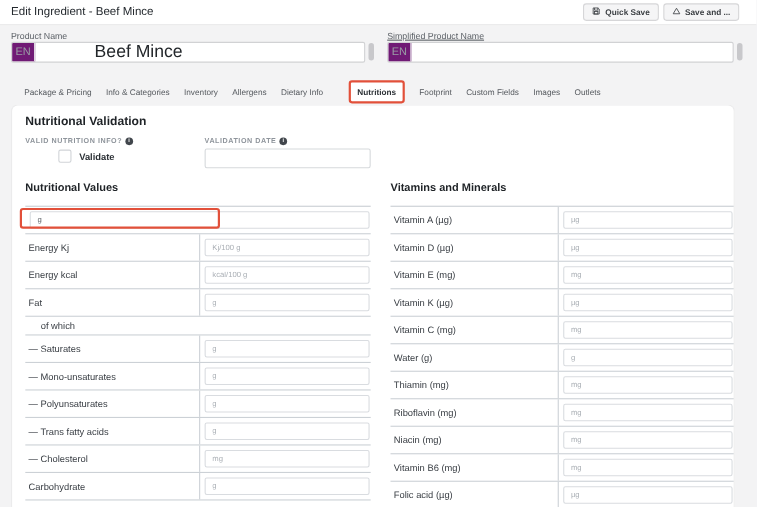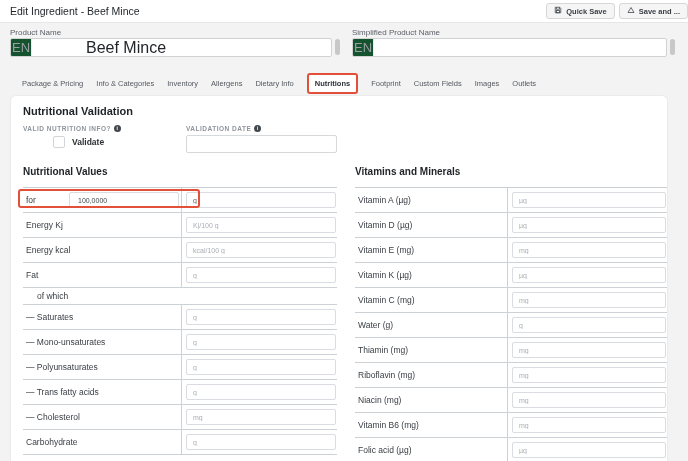--- a/index.html
+++ b/index.html
@@ -3,39 +3,39 @@
 <meta charset="utf-8">
 <style>
   html,body{margin:0;padding:0;background:#f3f3f4;}
   .screen{position:relative;width:688px;height:461px;background:#f3f3f4;overflow:hidden;
           font-family:"Liberation Sans",sans-serif;-webkit-font-smoothing:antialiased;}
 
   
   .header{position:absolute;top:0;left:0;right:0;height:22px;background:#fff;
           border-bottom:1px solid #e7e7e8;display:flex;align-items:center;z-index:3;}
   .header-title{margin-left:10px;font-size:10.5px;font-weight:400;color:#24292e;}
-  .header-buttons{margin-left:auto;margin-right:0;display:flex;gap:4px;}
+  .header-buttons{margin-left:auto;margin-right:16px;display:flex;gap:4px;}
   .btn{display:flex;align-items:center;gap:4px;height:16px;padding:0 7px;background:#f5f5f6;
        border:1px solid #d6d6d8;border-radius:3px;font-size:7.5px;font-weight:700;color:#3a3e42;cursor:pointer;}
 
   
   .field-label{position:absolute;font-size:8px;color:#5c6167;}
   .input-group{position:absolute;display:flex;background:#fff;border:1px solid #d1d2d4;
                border-radius:2px;box-sizing:border-box;height:19px;overflow:hidden;}
-  .lang{width:20px;display:flex;align-items:center;justify-content:center;font-size:13px;
-        color:#9aa0a6;border-right:1px solid #ececee;background:#14532d;flex:none;}
+  .lang{width:20px;display:flex;align-items:center;justify-content:center;font-size:10px;
+        color:#9aa0a6;border-right:1px solid #ececee;background:#701a75;flex:none;}
   .tinput{flex:1;border:none;outline:none;font-size:16px;color:#22262a;padding:0 6px;
           background:transparent;min-width:0;font-family:inherit;margin-left:48px;}
   .handle{position:absolute;width:5px;height:16px;border-radius:3px;background:#c8c8cb;}
 
   
   .tabs{position:absolute;left:22px;top:71px;height:24px;display:flex;align-items:center;gap:13px;z-index:2;}
   .tab{font-size:7.5px;color:#55595e;white-space:nowrap;cursor:pointer;}
   .tab.active{background:#fff;border:2px solid var(--annotation);border-radius:3px;
-              padding:4px 6px;font-weight:700;color:#2d3237;}
+              padding:4px 6px;font-weight:700;color:#2d3237;margin-left:10px;}
 
   
   .card{position:absolute;left:10px;top:95px;width:658px;height:380px;background:#fff;
         border:1px solid #ebebec;border-bottom:none;border-radius:6px 6px 0 0;box-sizing:border-box;}
 
   .section-title{position:absolute;font-size:11px;font-weight:700;color:#1f2327;}
   .caps-label{position:absolute;display:flex;align-items:center;gap:3px;font-size:6.5px;
               font-weight:700;letter-spacing:.5px;color:#8e949b;}
   .info-icon{width:7px;height:7px;border-radius:50%;background:#41464c;color:#fff;font-size:5px;
              line-height:7px;text-align:center;display:inline-block;font-weight:700;}
@@ -95,21 +95,21 @@
     </div>
   </div>
 
   <div class="field-label" style="left:10px;top:28px;">Product Name</div>
   <div class="input-group" style="left:10px;top:38px;width:322px;">
     <div class="lang">EN</div>
     <input class="tinput" value="Beef Mince" style="">
   </div>
   <div class="handle" style="left:335px;top:39px;"></div>
 
-  <div class="field-label" style="left:352px;top:28px;">Simplified Product Name</div>
+  <div class="field-label" style="left:352px;top:28px;text-decoration:underline;">Simplified Product Name</div>
   <div class="input-group" style="left:352px;top:38px;width:315px;">
     <div class="lang">EN</div>
     <input class="tinput" value="" style="">
   </div>
   <div class="handle" style="left:670px;top:39px;"></div>
 
   <div class="tabs">
 
       <div class="tab">Package &amp; Pricing</div>
 
@@ -149,24 +149,20 @@
       <span>VALIDATION DATE</span>
       <span class="info-icon"></span>
     </div>
     <input class="date-input" style="left: 175px; top: 39px; width: 151px;" value="">
 
     <div class="subsection-title" style="left:12px;top:70px;">Nutritional Values</div>
     <div class="subsection-title" style="left:344px;top:70px;">Vitamins and Minerals</div>
 
     <div class="ntable t-left" style="left:12px;top:91px;width:314px;">
       <div class="nrow">
-        <div class="ncell-label">
-          <span>for</span>
-          <input class="for-input" value="100,0000" style="">
-        </div>
         <div class="cell-input">
           <input class="ninput" value="g" style="">
         </div>
       </div>
       <div>
 
           <div class="nrow">
             <div class="ncell-label">Energy Kj</div>
             <div class="cell-input">
               <input class="ninput" placeholder="Kj/100 g" style="">

